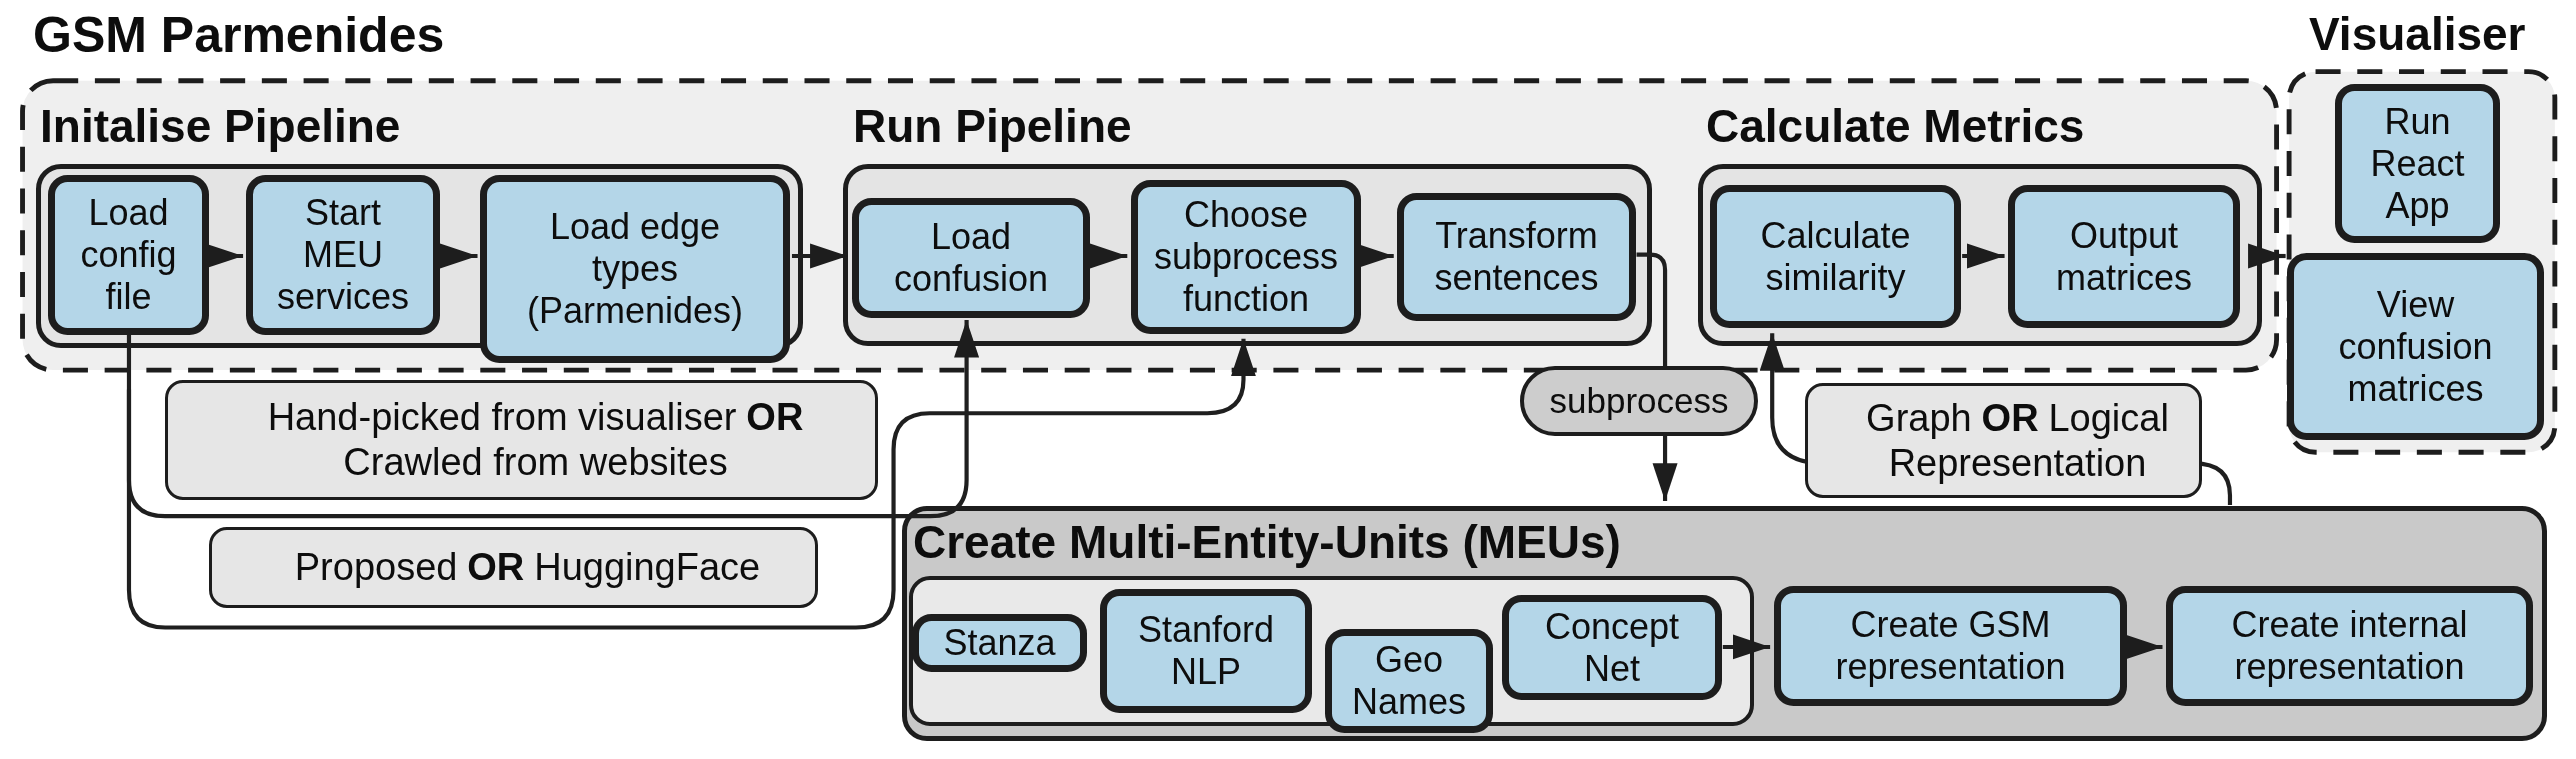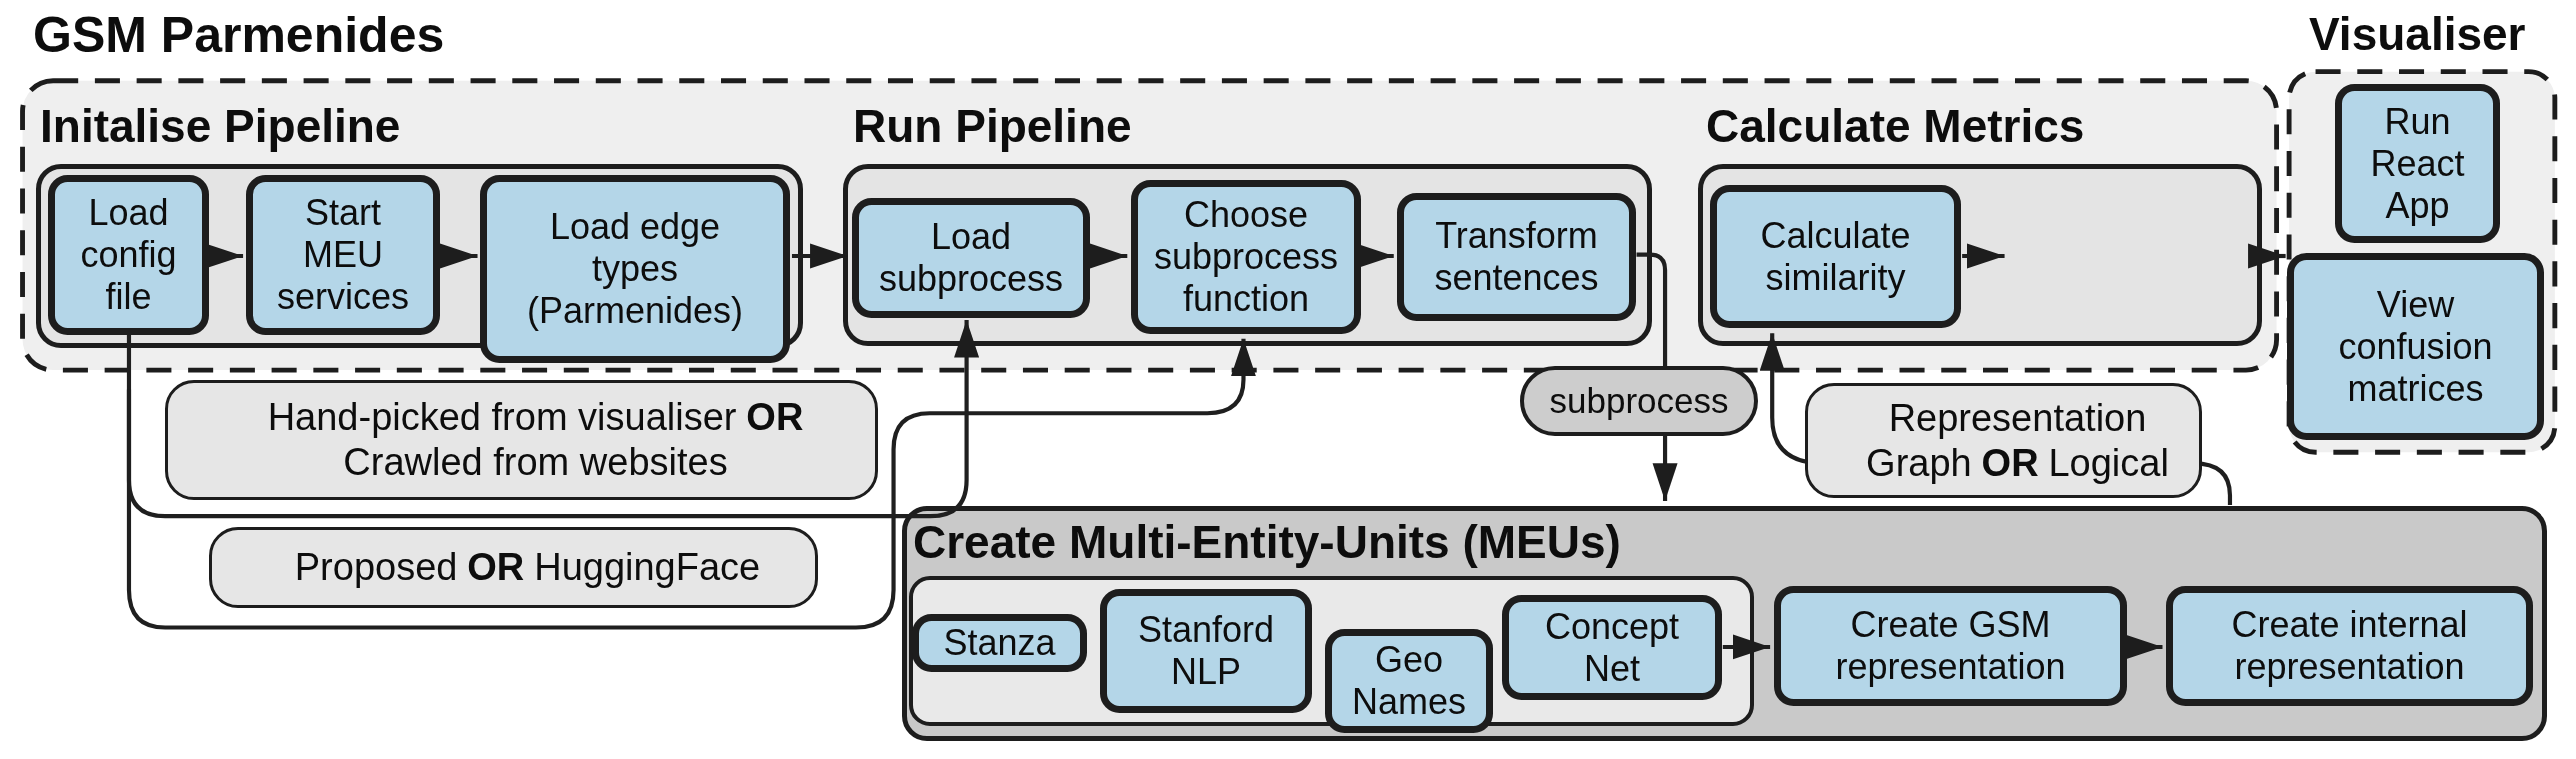--- a/index.html
+++ b/index.html
@@ -17,21 +17,21 @@
     border:5.6px solid #1d1d1d;border-radius:25px;
   }
   .bluebox{
     position:absolute;box-sizing:border-box;background:#b4d6e8;
     border:7px solid #1d1d1d;border-radius:19.5px;
     display:flex;align-items:center;justify-content:center;text-align:center;
     font-size:36px;line-height:42px;color:#0d0d0d;
   }
   .note{
     position:absolute;box-sizing:border-box;background:#e6e6e6;
-    border:3.5px solid #1d1d1d;border-radius:29px;
+    border:3.5px solid #1d1d1d;border-radius:18px;
     display:flex;flex-direction:column;align-items:center;justify-content:center;
     text-align:center;font-size:38px;line-height:45px;padding-left:28px;
   }
   .pill{
     position:absolute;box-sizing:border-box;background:#cdcdcd;
     border:4.2px solid #1d1d1d;border-radius:42px;
     display:flex;align-items:center;justify-content:center;
     font-size:35px;
   }
   .heading{position:absolute;font-weight:bold;font-size:46px;line-height:1.05;white-space:nowrap;}
@@ -87,25 +87,26 @@
 
     <div class="heading" style="left:40px;top:102px;">Initalise Pipeline</div>
     <div class="heading" style="left:853px;top:102px;">Run Pipeline</div>
     <div class="heading" style="left:1706px;top:102px;">Calculate Metrics</div>
     <div class="heading" style="left:913px;top:518px;">Create Multi-Entity-Units (MEUs)</div>
 
     <div class="bluebox" style="left:48px;top:175px;width:161px;height:160px;padding:0 5.6px;">Load config file</div>
     <div class="bluebox" style="left:246px;top:175px;width:194px;height:160px;padding:0 15.3px;">Start MEU services</div>
     <div class="bluebox" style="left:480px;top:175px;width:310px;height:188px;padding:0 28px;">Load edge types (Parmenides)</div>
 
-    <div class="bluebox" style="left:852px;top:198px;width:238px;height:120px;padding:0 5.6px;">Load subprocess</div>
+    <div class="bluebox" style="left:852px;top:198px;width:238px;height:120px;padding:0 5.6px;">Load confusion</div>
     <div class="bluebox" style="left:1131px;top:180px;width:230px;height:154px;padding:0 5.6px;">Choose subprocess function</div>
     <div class="bluebox" style="left:1397px;top:193px;width:239px;height:128px;padding:0 5.6px;">Transform sentences</div>
 
     <div class="bluebox" style="left:1710px;top:185px;width:251px;height:143px;padding:0 5.6px;">Calculate similarity</div>
+    <div class="bluebox" style="left:2008px;top:185px;width:232px;height:143px;padding:0 5.6px;">Output matrices</div>
 
     <div class="bluebox" style="left:2335px;top:84px;width:165px;height:159px;padding:0 5.6px;">Run React App</div>
     <div class="bluebox" style="left:2287px;top:253px;width:257px;height:187px;padding:0 5.6px;">View confusion matrices</div>
 
     <div class="bluebox" style="left:912px;top:614px;width:175px;height:58px;padding:0 5.6px;">Stanza</div>
     <div class="bluebox" style="left:1100px;top:589px;width:212px;height:124px;padding:0 5.6px;">Stanford NLP</div>
     <div class="bluebox" style="left:1325px;top:596px;width:168px;height:104px;padding:0 5.6px;margin-top:33px;">Geo Names</div>
     <div class="bluebox" style="left:1502px;top:595px;width:220px;height:105px;padding:0 14px;">Concept Net</div>
 
     <div class="bluebox" style="left:1774px;top:586px;width:353px;height:120px;padding:0 8.4px;">Create GSM representation</div>
@@ -118,23 +119,23 @@
       <div>Crawled from websites</div>
     </div>
 
     <div class="note" style="left:209px;top:527px;width:609px;height:81px;">
       <div>
         <span>Proposed</span><span class="or-sep">OR</span><span>HuggingFace</span>
       </div>
     </div>
 
     <div class="note" style="left:1805px;top:383px;width:397px;height:115px;">
-      <div>Representation</div>
       <div>
         <span>Graph</span><span class="or-sep">OR</span><span>Logical</span>
       </div>
+      <div>Representation</div>
     </div>
 
     <div class="pill" style="left:1520px;top:366px;width:238px;height:70px;">subprocess</div>
 
   </div>
 </div>
 
 
 </body></html>

